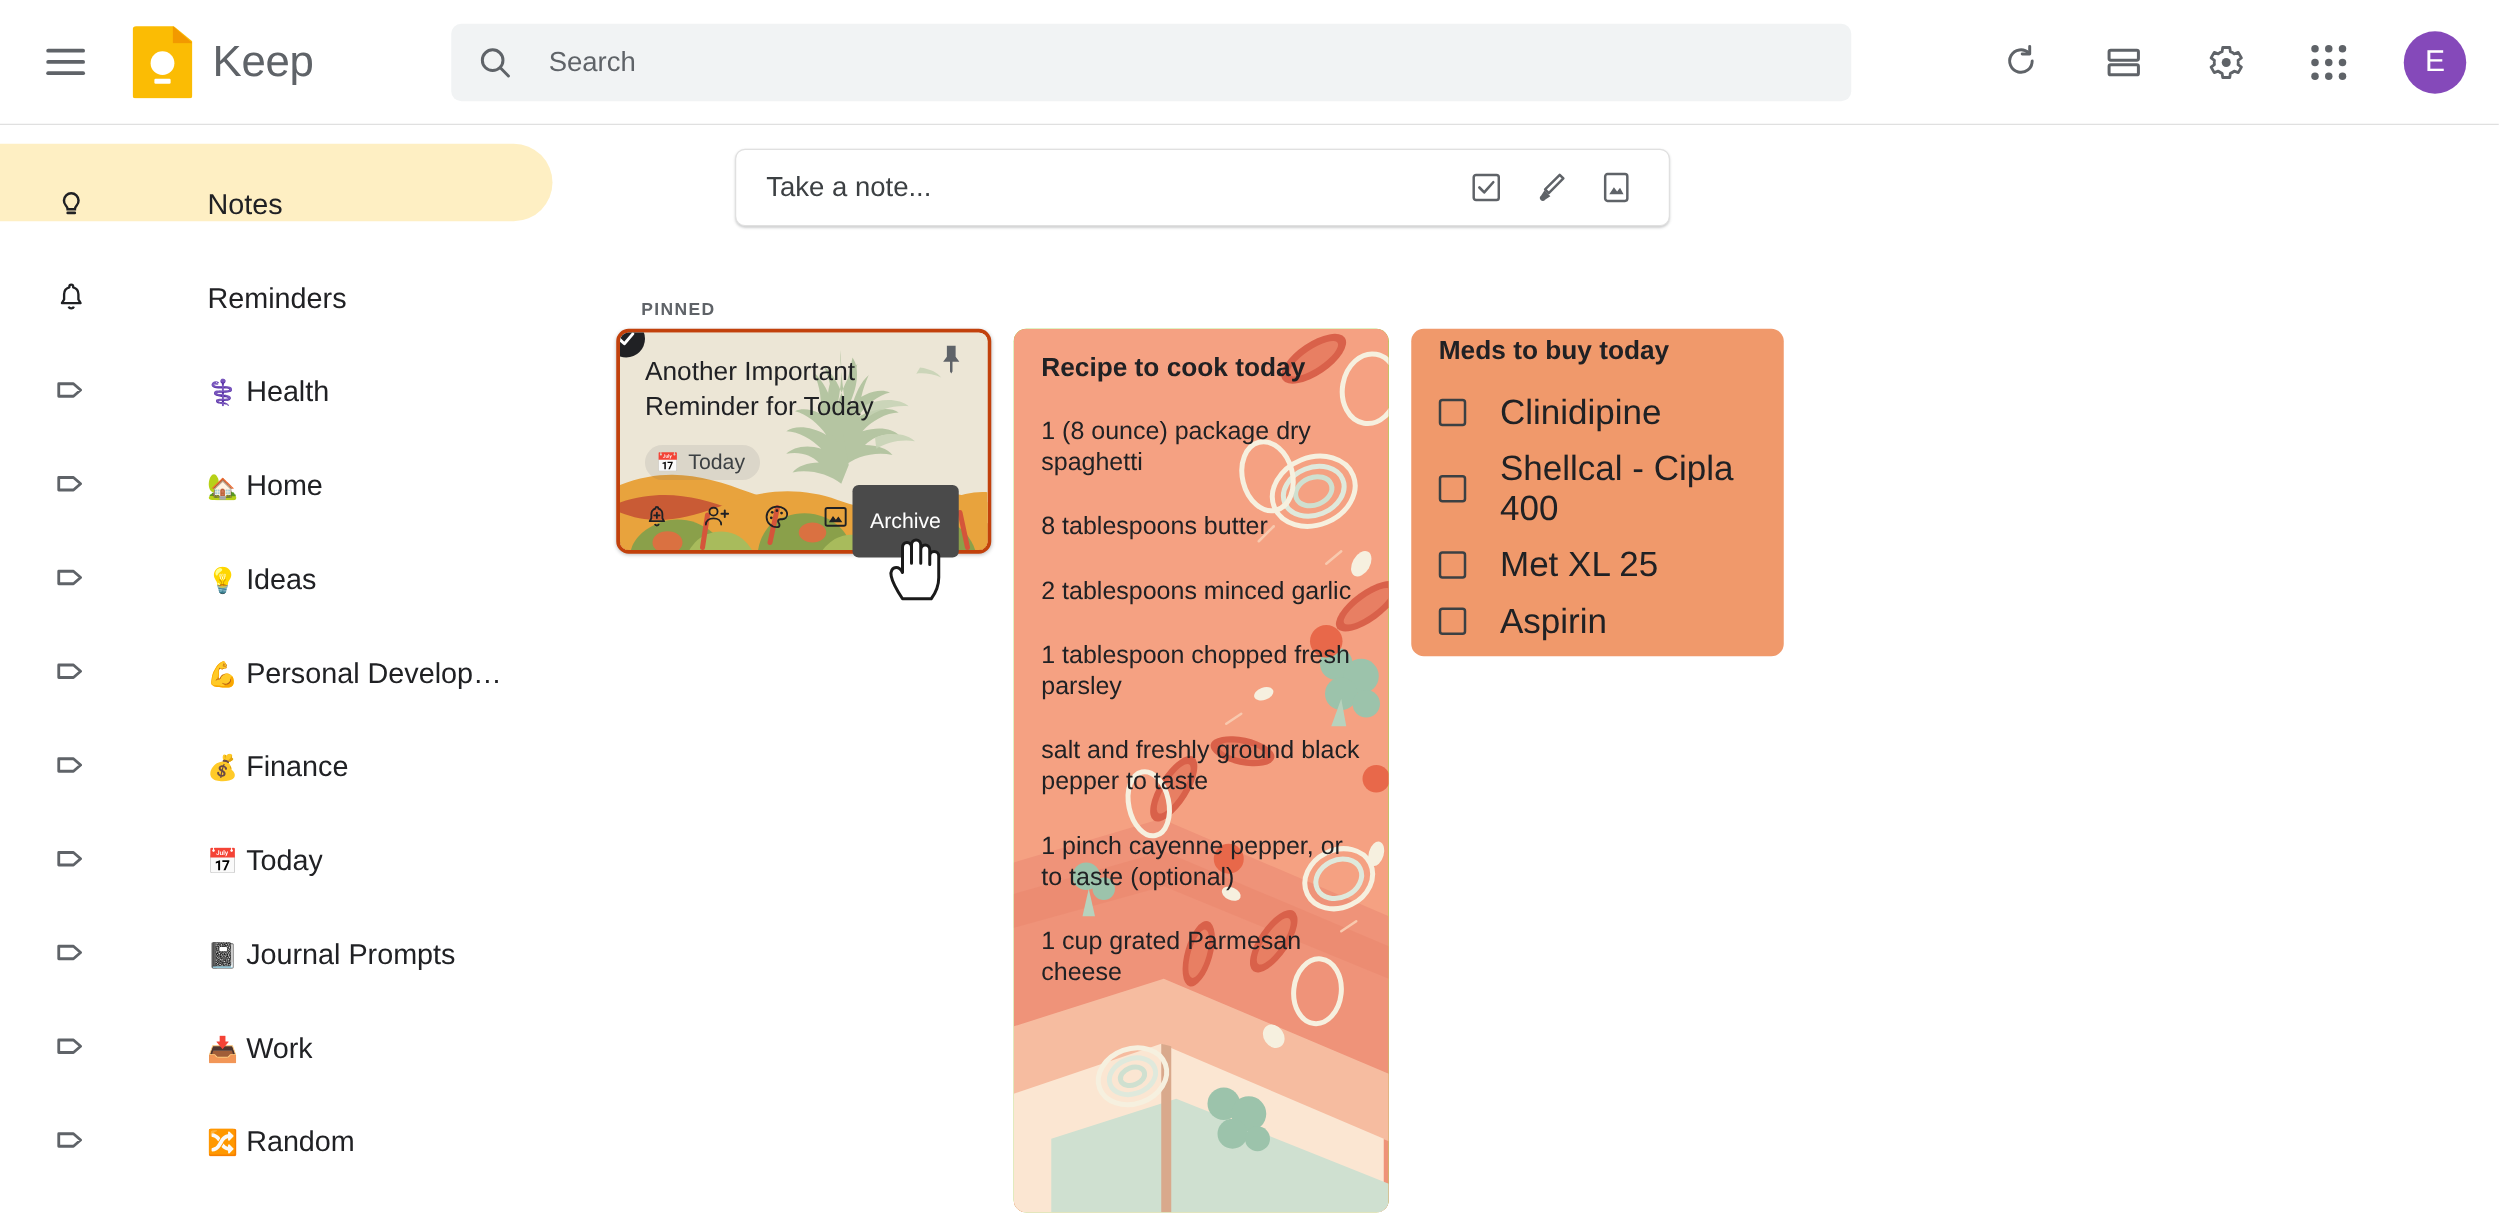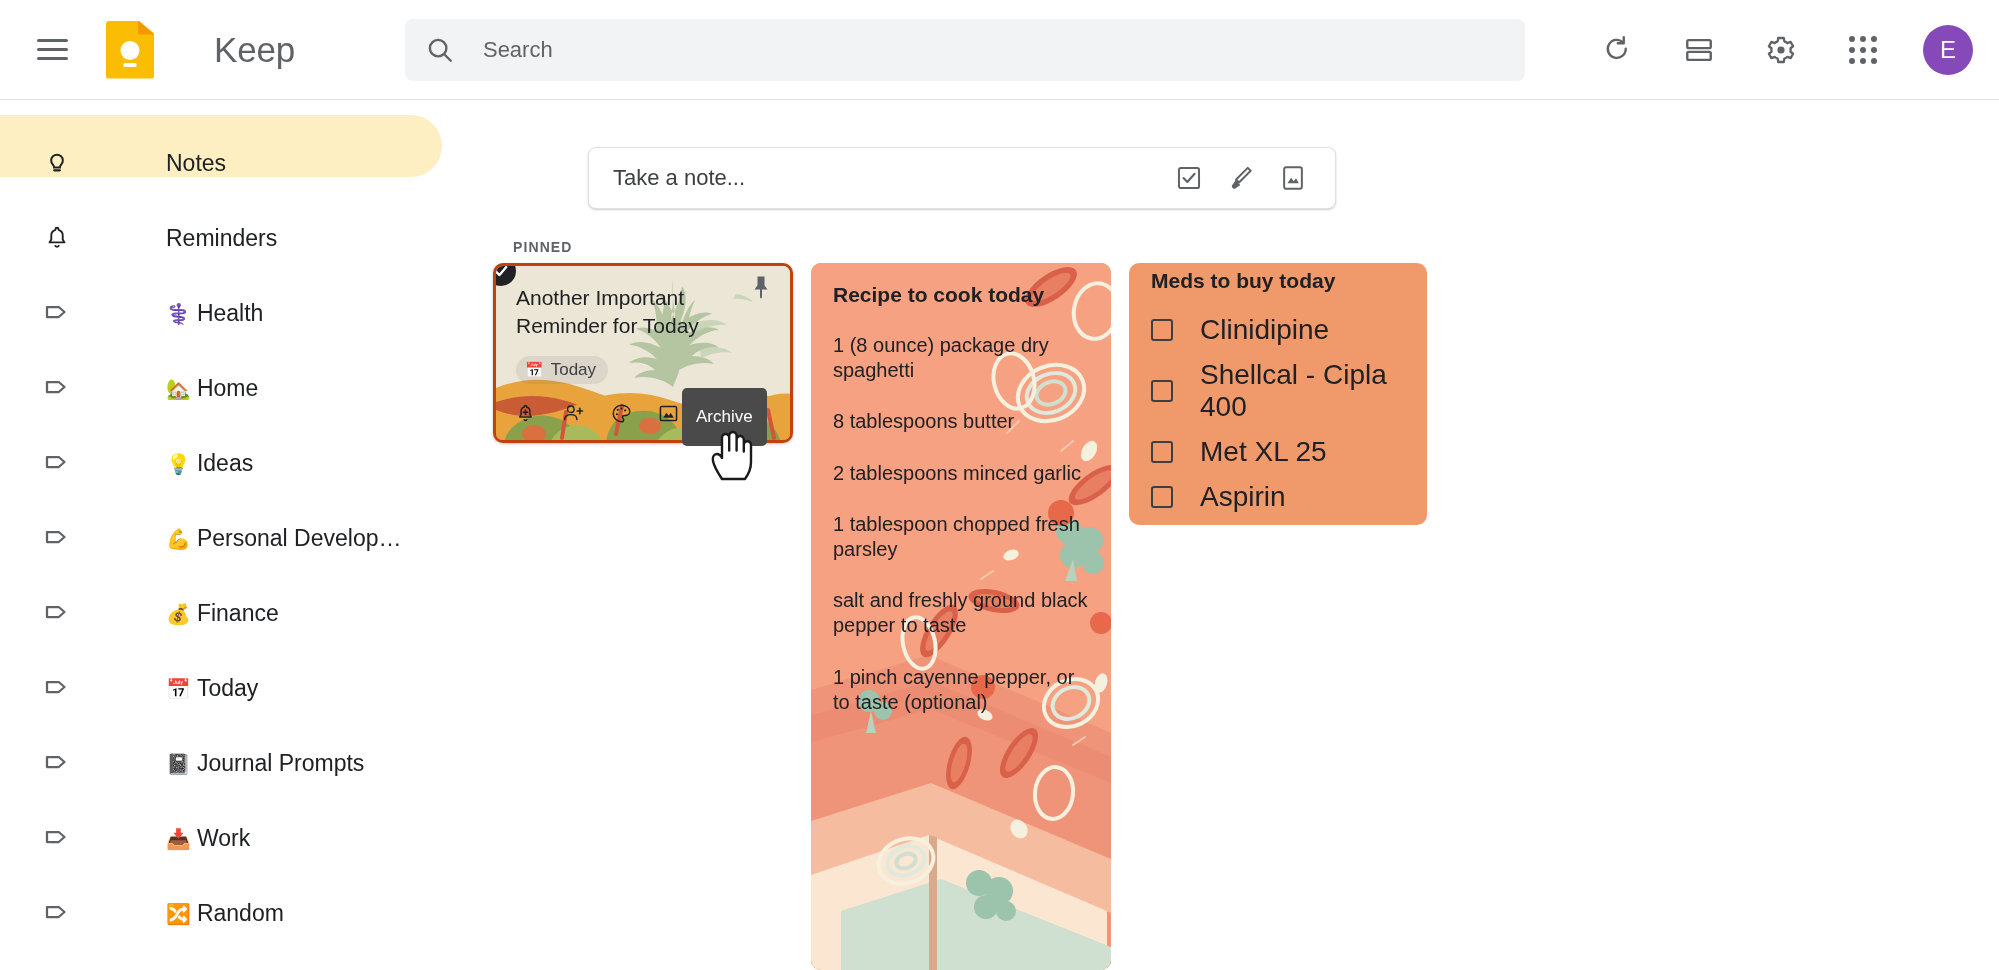--- a/index.html
+++ b/index.html
@@ -22,21 +22,21 @@
   .icon-btn {
     display: flex; align-items: center; justify-content: center;
     border-radius: 50%;
     background: none; border: none; cursor: pointer;
     color: #5f6368;
   }
   .menu-btn { width: 60px; height: 60px; margin-left: 22px; }
   .menu-btn .bars { width: 31px; }
   .menu-btn .bars i { display:block; height:3px; background:#5f6368; border-radius:2px; margin:6px 0; }
 
-  .brand { display:flex; align-items:center; margin-left: 24px; gap: 44px; }
+  .brand { display:flex; align-items:center; margin-left: 24px; }
   .keep-logo {
     width: 48px; height: 58px; position: relative;
   }
   .keep-logo .page {
     position:absolute; inset:0;
     background:#fbbc04;
     border-radius: 3px;
     clip-path: polygon(0 0, 68% 0, 100% 22%, 100% 100%, 0 100%);
   }
   .keep-logo .fold {
@@ -123,21 +123,20 @@
   }
   .take-note {
     position: absolute; top: 18px; left: 142px;
     width: 748px; height: 62px;
     background: #ffffff;
     border: 1px solid #e0e0e0;
     border-radius: 8px;
     box-shadow: 0 1px 2px rgba(60,64,67,.25);
     display: flex; align-items: center;
     padding: 0 16px 0 24px;
-    margin-top: 28px;
   }
   .take-note .tn-placeholder {
     flex: 1; font-size: 22px; color: #3c4043; font-weight: 500;
   }
   .tn-icon {
     width: 52px; height: 52px; border-radius: 50%;
     display:flex; align-items:center; justify-content:center;
     cursor: pointer;
   }
 
@@ -664,20 +663,21 @@
       </svg>
     </div>
     <div class="recipe-title">Recipe to cook today</div>
     <ul class="recipe-list">
       <li>1 (8 ounce) package dry spaghetti</li>
       <li>8 tablespoons butter</li>
       <li>2 tablespoons minced garlic</li>
       <li>1 tablespoon chopped fresh parsley</li>
       <li>salt and freshly ground black pepper to taste</li>
       <li>1 pinch cayenne pepper, or to taste (optional)</li>
+      <li>1 cup grated Parmesan cheese</li>
     </ul>
   </div>
 
   <div class="note" id="note-meds">
     <div class="meds-title">Meds to buy today</div>
     <div class="meds-list">
       <div class="meds-row">
         <span class="meds-cb"></span>
         <span class="meds-text">Clinidipine</span>
       </div>

